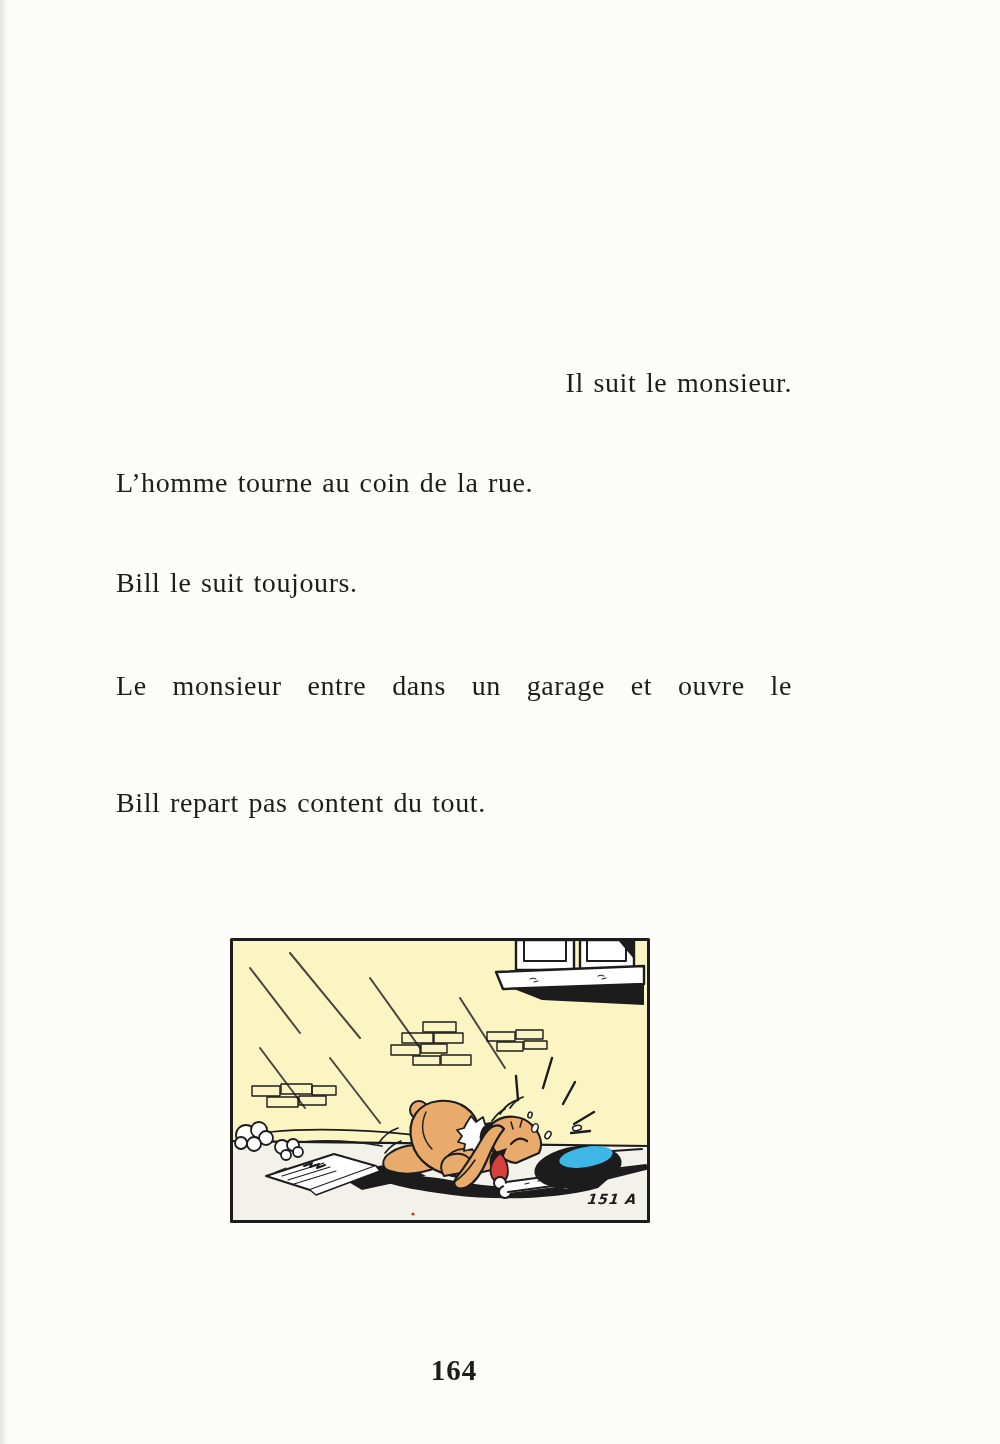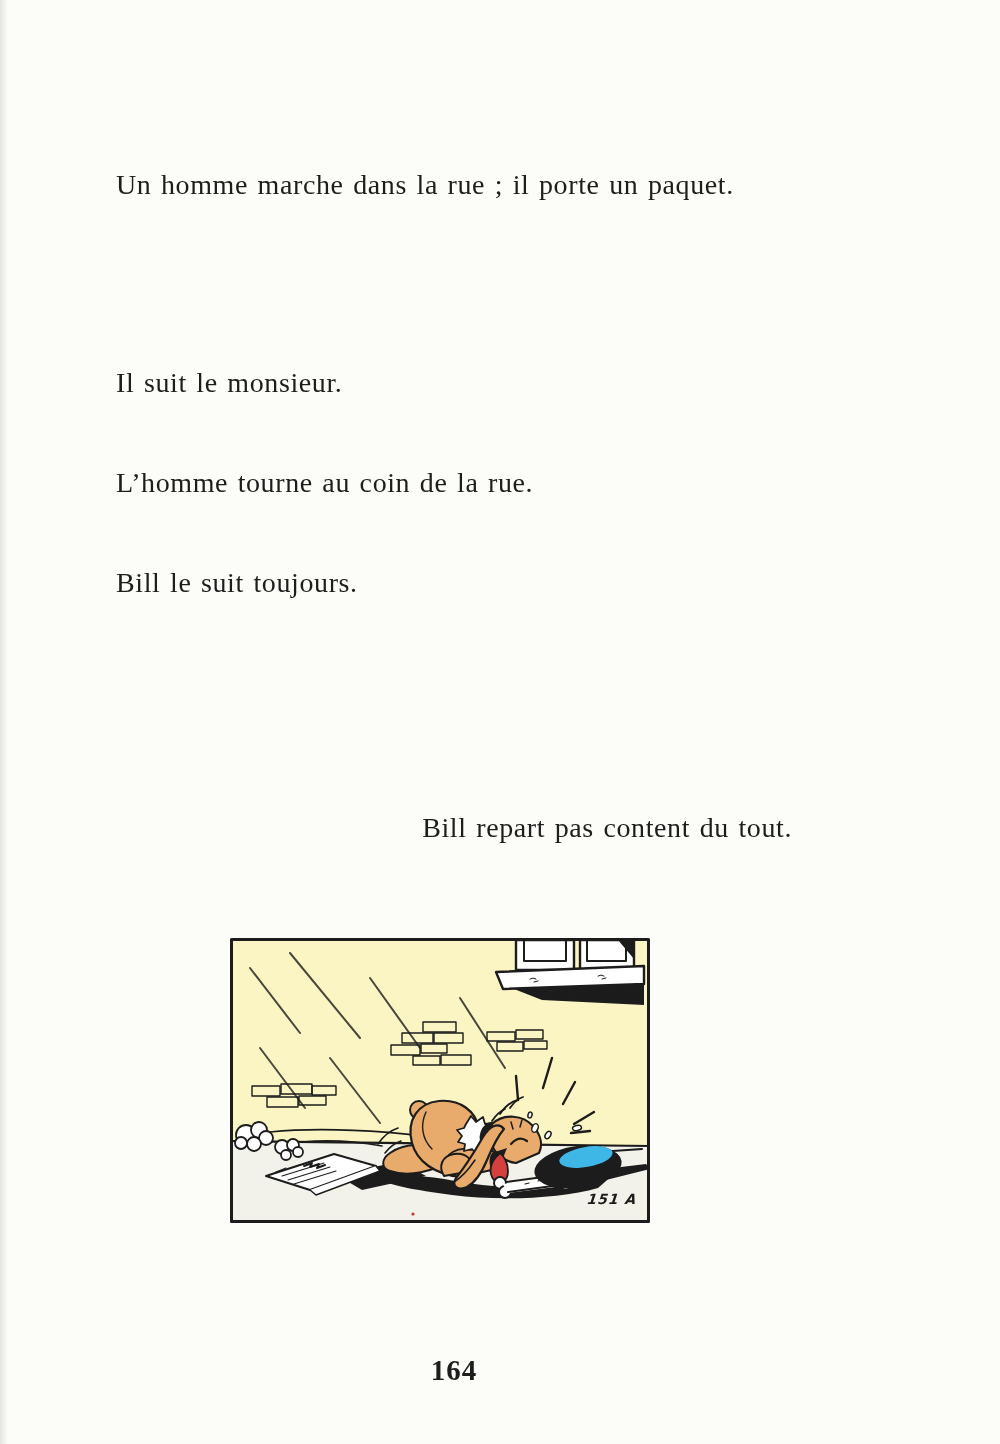--- a/index.html
+++ b/index.html
@@ -17,23 +17,23 @@
     pointer-events:none;
   }
   .text-block{
     position:absolute;left:116px;top:0;width:676px;height:900px;
   }
   .sentence{
     position:absolute;left:0;width:676px;margin:0;
     font-size:28px;line-height:34px;
     letter-spacing:0.6px;word-spacing:2px;
   }
-  .s1{top:168px;} .s2{top:266px;} .s3{top:366px;} .s4{top:466px;} .s5{top:566px;}
+  .s1{top:168px;} .s2{top:266px;} .s3{top:366px;text-align:right;} .s4{top:466px;} .s5{top:566px;}
   .para{top:663px;}
-  .s7{top:811px;text-align:right;}
+  .s7{top:786px;}
   .para .line{margin:0;font-size:28px;line-height:46px;letter-spacing:0.6px;}
   .para .justify{text-align:justify;text-align-last:justify;}
   .comic-panel{
     position:absolute;left:230px;top:938px;width:420px;height:285px;margin:0;
   }
   .page-number{
     position:absolute;left:116px;top:1354px;width:676px;
     text-align:center;font-weight:bold;font-size:29px;letter-spacing:1px;
   }
   
@@ -51,25 +51,25 @@
     font-size:14px;fill:var(--ink,#1c1c1c);letter-spacing:1px;
   }
 </style>
 </head>
 <body>
 
 <div class="page">
   <div class="scan-edge"></div>
 
   <main class="text-block">
-    <p class="sentence s1">Un homme marche dans la rue ; il porte un paquet.</p>
     <p class="sentence s3">Il suit le monsieur.</p>
     <p class="sentence s4">L’homme tourne au coin de la rue.</p>
     <p class="sentence s5">Bill le suit toujours.</p>
     <div class="sentence para">
+      <p class="line justify">Le monsieur entre dans un garage et ouvre le</p>
     </div>
     <p class="sentence s7">Bill repart pas content du tout.</p>
   </main>
 
   <figure class="comic-panel">
     <svg viewBox="0 0 420 285" width="420" height="285" aria-hidden="true">
 
       <rect x="0" y="0" width="420" height="285" class="wall"></rect>
       <g class="ink" stroke="#f1e9a5" stroke-width="2" opacity="0.8">
         <path d="M20,30 L70,95"></path>

